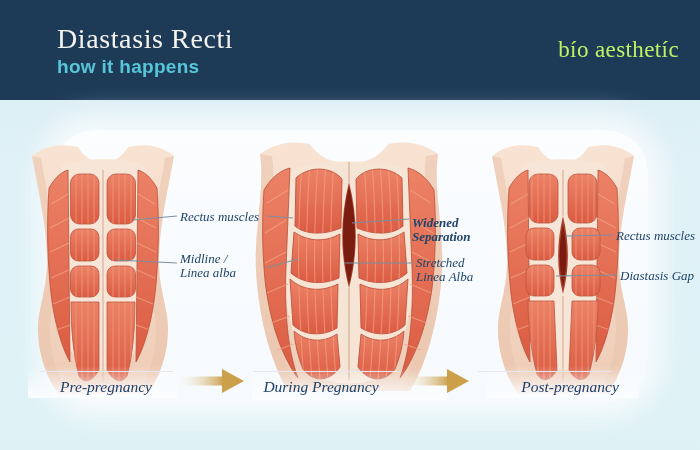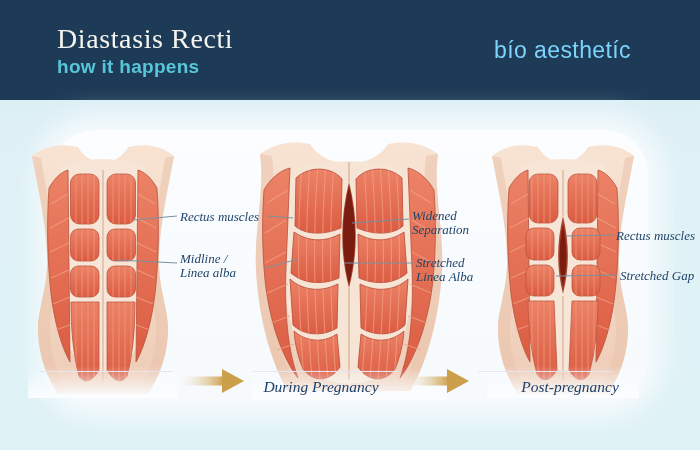--- a/index.html
+++ b/index.html
@@ -1,40 +1,40 @@
 <!DOCTYPE html>
 <html><head>
 <meta charset="utf-8">
 <style>
   html,body{margin:0;padding:0;}
   body{width:700px;height:450px;overflow:hidden;font-family:"Liberation Sans",sans-serif;}
   .stage-canvas{position:relative;width:700px;height:450px;background:linear-gradient(180deg,#d8ecf4 0%,#e0f2f7 40%,#def2f6 100%);}
 
   
-  .header{position:absolute;left:0;top:0;width:700px;height:100px;background:#1d3b57;display:flex;align-items:center;justify-content:space-between;box-sizing:border-box;padding:0 69px 0 57px;}
+  .header{position:absolute;left:0;top:0;width:700px;height:100px;background:#1d3b57;display:flex;align-items:center;justify-content:space-between;box-sizing:border-box;padding:0 21px 0 57px;}
   .header-left{display:flex;flex-direction:column;gap:4px;}
   .title{font-family:"Liberation Serif",serif;font-size:28px;letter-spacing:0.6px;color:#f5f4f0;line-height:1;}
   .subtitle{font-family:"Liberation Sans",sans-serif;font-weight:bold;font-size:19px;color:#58c6d8;line-height:1;letter-spacing:0.3px;}
-  .brand{font-family:Liberation Sans, sans-serif;font-size:23px;color:#7dd3fc;letter-spacing:0.4px;}
+  .brand{font-family:Liberation Serif, serif;font-size:23px;color:#bef264;letter-spacing:0.4px;}
 
   
   .panel{position:absolute;left:52px;top:130px;width:596px;height:274px;border-radius:42px;background:linear-gradient(180deg,#fbfdff 0%,#f6fafd 100%);box-shadow:0 0 26px 14px rgba(250,252,254,0.85);}
 
   .torso{position:absolute;}
   .torso-1{left:28px;top:132px;}
   .torso-2{left:252px;top:128px;}
   .torso-3{left:487px;top:132px;}
 
   .leader-overlay{position:absolute;left:0;top:0;width:700px;height:450px;pointer-events:none;}
 
   
   .ann{position:absolute;font-family:"Liberation Serif",serif;font-style:italic;font-size:13px;line-height:14px;color:#20456a;white-space:nowrap;}
   .ann-rectus1{left:180px;top:210px;}
   .ann-midline{left:180px;top:252px;}
-  .ann-widened{left:412px;top:209px;}
+  .ann-widened{left:412px;top:216px;font-weight:bold;}
   .ann-stretched{left:416px;top:256px;}
   .ann-rectus3{left:616px;top:229px;}
   .ann-gap{left:620px;top:269px;}
 
   
   .divider{position:absolute;top:371px;height:1px;background:#e9e5f0;}
   .div-1{left:40px;width:133px;}
   .div-2{left:253px;width:145px;}
   .div-3{left:478px;width:134px;}
   .stage-label{position:absolute;top:378px;width:140px;text-align:center;font-family:"Liberation Serif",serif;font-style:italic;font-size:15.5px;color:#1d3f68;}
@@ -236,27 +236,28 @@
     <span>Separation</span>
   </div>
   <div class="ann ann-stretched">
     <span>Stretched</span><br>
     <span>Linea Alba</span>
   </div>
   <div class="ann ann-rectus3">
     <span>Rectus muscles</span>
   </div>
   <div class="ann ann-gap">
-    <span>Stretched Gap</span>
+    <span>Diastasis Gap</span>
   </div>
 
   <div class="divider div-1"></div>
   <div class="divider div-2"></div>
   <div class="divider div-3"></div>
 
+  <div class="stage-label stage-pre">Pre-pregnancy</div>
   <div class="stage-label stage-during">During Pregnancy</div>
   <div class="stage-label stage-post">Post-pregnancy</div>
 
   <svg class="arrow arrow-1" width="62" height="26" viewBox="0 0 62 26">
     <defs>
       <linearGradient id="gold1" x1="0" y1="0" x2="1" y2="0">
         <stop offset="0" stop-color="#f3ecdc" stop-opacity="0.15"></stop>
           <stop offset="1" stop-color="#cc9f4b"></stop>
       </linearGradient>
     </defs>

